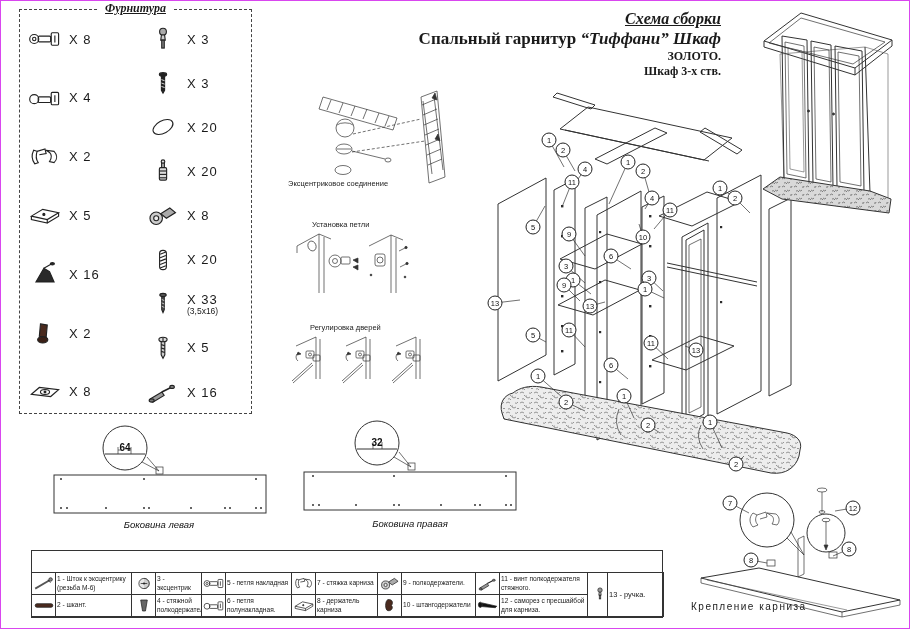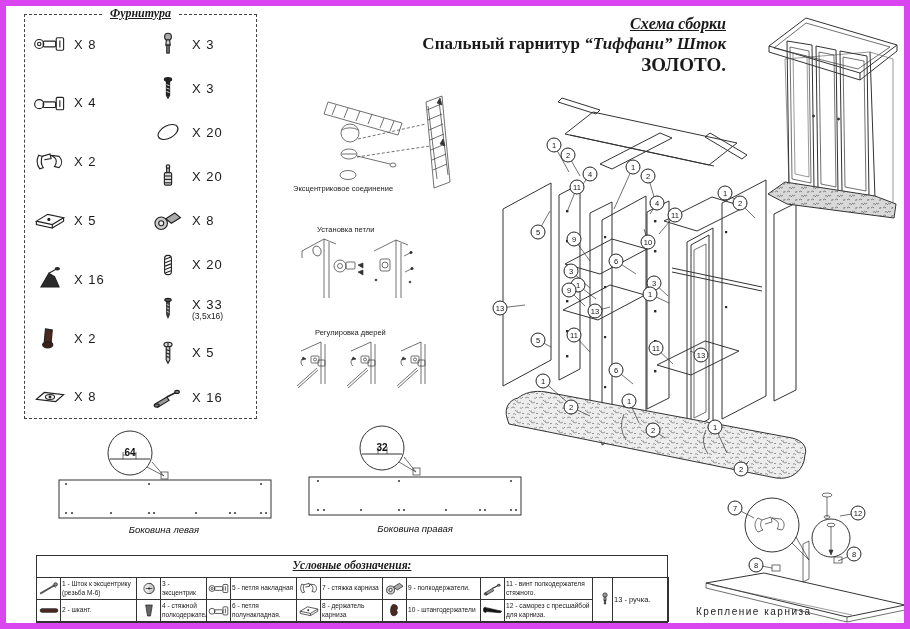--- a/index.html
+++ b/index.html
@@ -1,17 +1,17 @@
 <!DOCTYPE html>
 <html><head>
 <meta charset="utf-8">
 <style>
   *{margin:0;padding:0;box-sizing:border-box}
   html,body{background:#fff}
-  .page{position:relative;width:910px;height:629px;background:#fff;border:6px solid #d946ef;
+  .page{position:relative;width:910px;height:629px;background:#fff;border:1px solid #d946ef;
         font-family:"Liberation Sans",sans-serif;color:#1a1a1a;overflow:hidden}
   .abs{position:absolute}
   svg{display:block;overflow:visible}
   .ln{stroke:#333;fill:none;stroke-width:1}
   .ln2{stroke:#333;fill:none;stroke-width:.7}
   .thin{stroke:#555;fill:none;stroke-width:.6}
 
   
   .hw-box{left:18px;top:8px;width:233px;height:405px;border:1px dashed #444}
   .hw-title{position:absolute;left:50%;top:-9px;transform:translateX(-50%);background:#fff;padding:0 8px;
@@ -24,21 +24,21 @@
   .hw-icon{width:34px;height:26px;flex:0 0 34px}
   .hw-icon svg{width:34px;height:26px}
   .hw-count{font-size:13px;letter-spacing:1px}
   .hw-sub{font-size:8.5px;margin-top:-1px}
 
   
   .title-block{left:258px;top:9px;width:462px;text-align:right;font-family:"Liberation Serif",serif}
   .t1{font-size:16px;font-weight:bold;font-style:italic;text-decoration:underline}
   .t2{font-size:17px;font-weight:bold;margin-top:1px}
   .t2 .it{font-style:italic}
-  .t3,.t4{font-size:19px;font-weight:bold}
+  .t3,.t4{font-size:12px;font-weight:bold}
 
   .small-label{font-size:7.5px;color:#222;white-space:nowrap}
 
   
   .legend-box{left:30px;top:549px;width:632px;height:68px;border:1px solid #333}
   .legend-title{text-align:center;font-family:"Liberation Serif",serif;font-weight:bold;font-style:italic;
                 font-size:11.5px;text-decoration:underline;margin-top:3px}
   table.legend{border-collapse:collapse;table-layout:fixed;width:632px;position:absolute;left:-1px;top:21px}
   table.legend td{border:1px solid #333;font-size:6.6px;line-height:1.25;
                   vertical-align:middle;padding:0 1px;height:22px;overflow:hidden}
@@ -291,22 +291,23 @@
           </span>
           <span>
             <div class="hw-count">X 16</div>
           </span>
         </div>
       </div>
   </div>
 
   <div class="abs title-block">
     <div class="t1">Схема сборки</div>
-    <div class="t2"><span>Спальный гарнитур </span><span class="it">“Тиффани” Шток</span></div>
+    <div class="t2"><span>Спальный гарнитур </span><span class="it">“Тиффани” Шкаф</span></div>
     <div class="t3">ЗОЛОТО.</div>
+    <div class="t4">Шкаф 3-х ств.</div>
   </div>
 
   <svg class="abs" style="left:300px;top:88px;width:175px;height:100px" viewBox="300 88 175 100">
     <g class="ln2">
       <polygon points="420,96 436,90 444,176 428,182"></polygon>
       <line x1="422" y1="100" x2="431" y2="173"></line>
         <line x1="433" y1="95" x2="442" y2="169"></line>
       <line x1="421" y1="104" x2="435" y2="98"></line>
         <line x1="422" y1="114" x2="436" y2="108"></line>
       <line x1="423" y1="124" x2="437" y2="118"></line>
@@ -749,21 +750,20 @@
         <g>
           <line x1="750" y1="559" x2="766" y2="562" stroke="#333" stroke-width="0.7"></line>
           <circle cx="750" cy="559" r="7" fill="#fff" stroke="#222" stroke-width="1"></circle>
           <text x="750" y="561.6" text-anchor="middle" font-size="7.5" fill="#111">8</text>
         </g>
       </g>
   </svg>
   <div class="abs cornice-label" style="left:690px;top:600px">Крепление карниза</div>
 
   <div class="abs legend-box">
-    <div class="legend-title">Условные обозначения:</div>
     <table class="legend">
       <colgroup>
         <col style="width:24px">
           <col style="width:76px">
           <col style="width:24px">
           <col style="width:46px">
         <col style="width:24px">
           <col style="width:66px">
           <col style="width:24px">
           <col style="width:62px">

